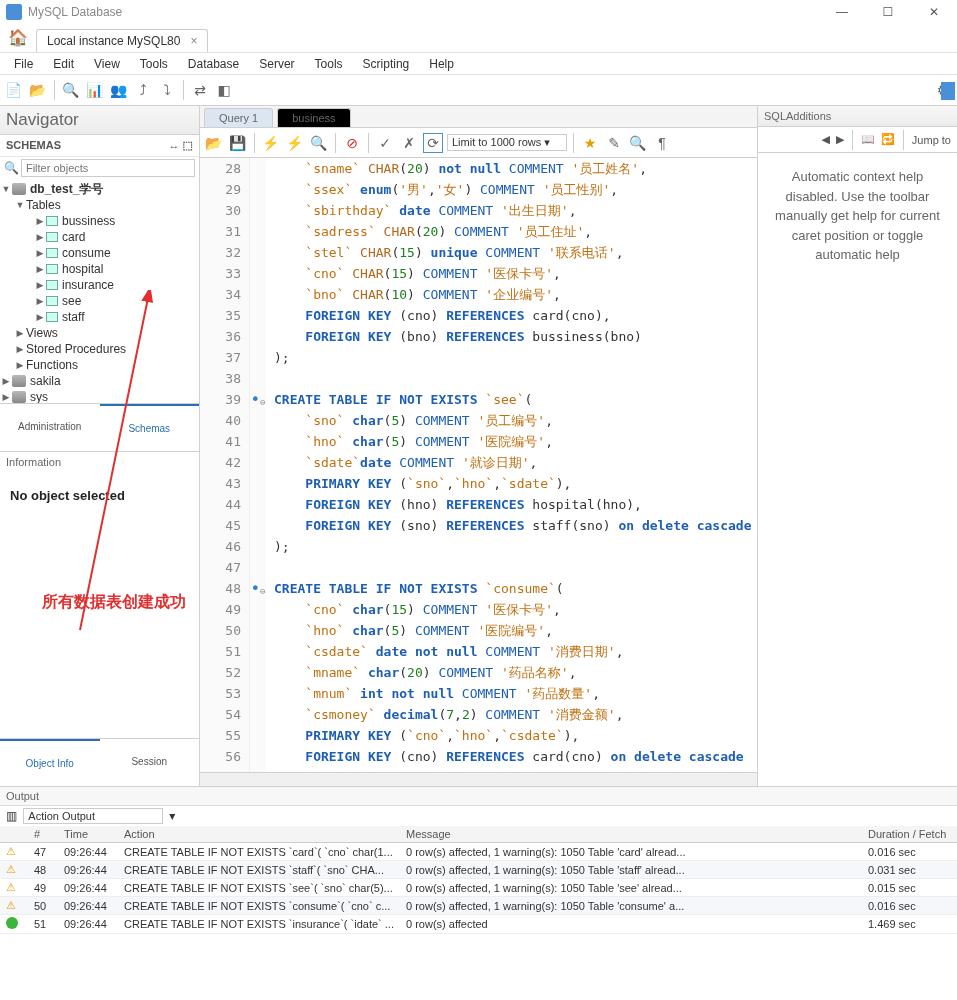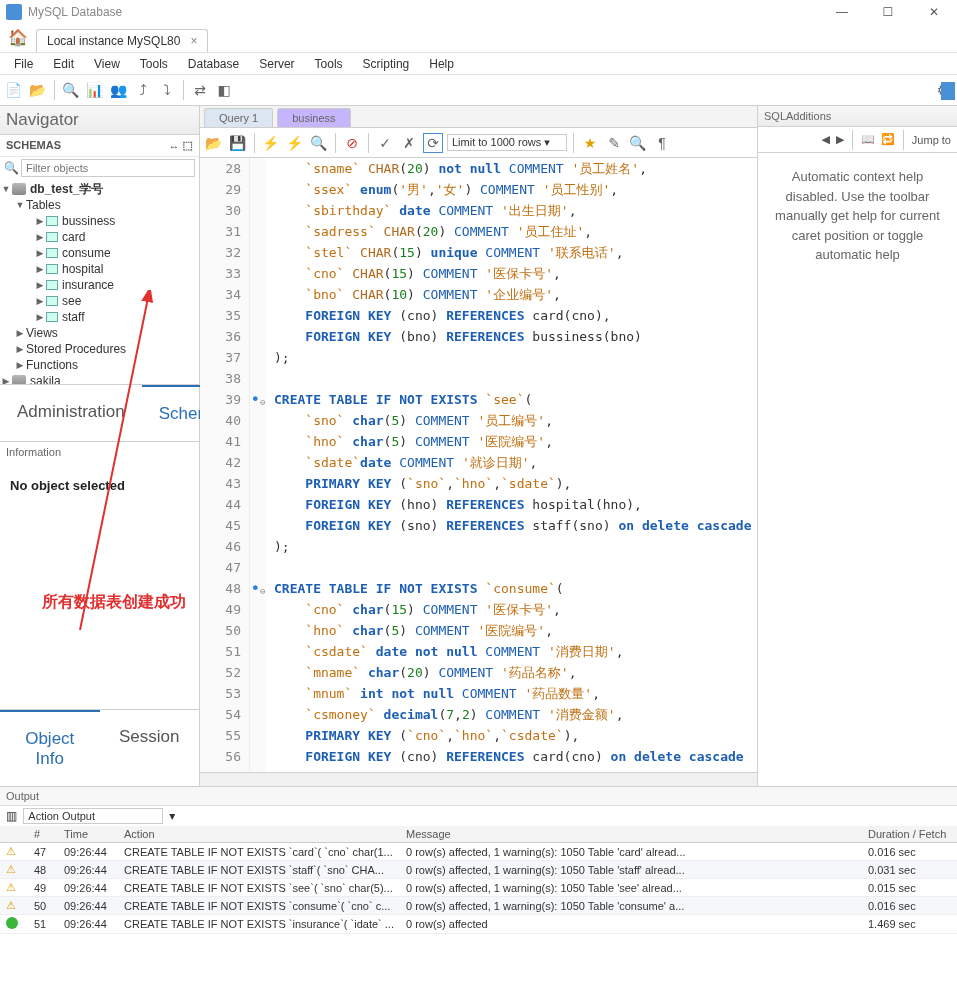--- a/index.html
+++ b/index.html
@@ -25,29 +25,29 @@
 .filter-row input { flex:1; border: 1px solid #ccc; padding: 2px 4px; font-size: 11px; color: #888; }
 .tree { flex:1; overflow:auto; padding: 2px 0; font-size: 12px; color: #333; }
 .tree .node { display:flex; align-items:center; height: 16px; }
 .tree .arrow { width: 12px; text-align:center; color:#666; font-size:9px; }
 .tree .dbicon { width:14px; height:12px; background: linear-gradient(#b8b8b8,#888); border-radius:2px; margin-right:4px; }
 .tree .tblicon { width:12px; height:10px; border:1px solid #6aa; background:#cfe; margin-right:4px; }
 .tree .lbl.bold { font-weight:bold; }
 .indent1 { padding-left: 14px; }
 .indent2 { padding-left: 34px; }
 .nav-tabs { display:flex; border-top:1px solid #d0d0d0; }
-.nav-tabs div { flex:1; text-align:center; padding:17px; font-size:17px; color:#555; }
+.nav-tabs div { flex:1; text-align:center; padding:17px; font-size:10px; color:#555; }
 .nav-tabs .active { color:#2a6fb5; border-top:2px solid #2a6fb5; }
 .info-panel { border-top:1px solid #d0d0d0; padding:4px 6px; color:#666; font-size:11px; }
 .noobj { padding: 16px 10px; font-weight:bold; color:#222; font-size:13px; }
 .center { flex:1; display:flex; flex-direction:column; min-width:0; }
 .editor-tabs { height:22px; background:#f4f4f4; border-bottom:1px solid #d0d0d0; display:flex; align-items:flex-end; }
 .etab { padding:3px 14px; font-size:11px; color:#666; border:1px solid #ccc; border-bottom:none; border-radius:3px 3px 0 0; margin-left:4px; }
 .etab.active { background:#dbe6f2; }
-.etab.inactive { background:#c4b5fd; }
+.etab.inactive { background:#000000; }
 .editor-toolbar { height:30px; background:#fff; border-bottom:1px solid #d0d0d0; display:flex; align-items:center; padding:0 4px; gap:4px; }
 .limit-select { border:1px solid #ccc; padding:1px 4px; font-size:11px; width:120px; }
 .code-area { flex:1; display:flex; background:#fff; font-family: Consolas, monospace; font-size:13px; overflow:auto; }
 .gutter { width:50px; text-align:right; padding-right:8px; color:#888; background:#fafafa; border-right:1px solid #eee; }
 .gutter div { height:21px; line-height:21px; }
 .fold-col { width:16px; background:#fafafa; }
 .fold-col div { height:21px; line-height:21px; text-align:center; color:#888; font-size:9px; }
 .code { flex:1; padding-left:8px; white-space:pre; }
 .code div { height:21px; line-height:21px; }
 .kw { color:#1d5fb5; font-weight:bold; }

